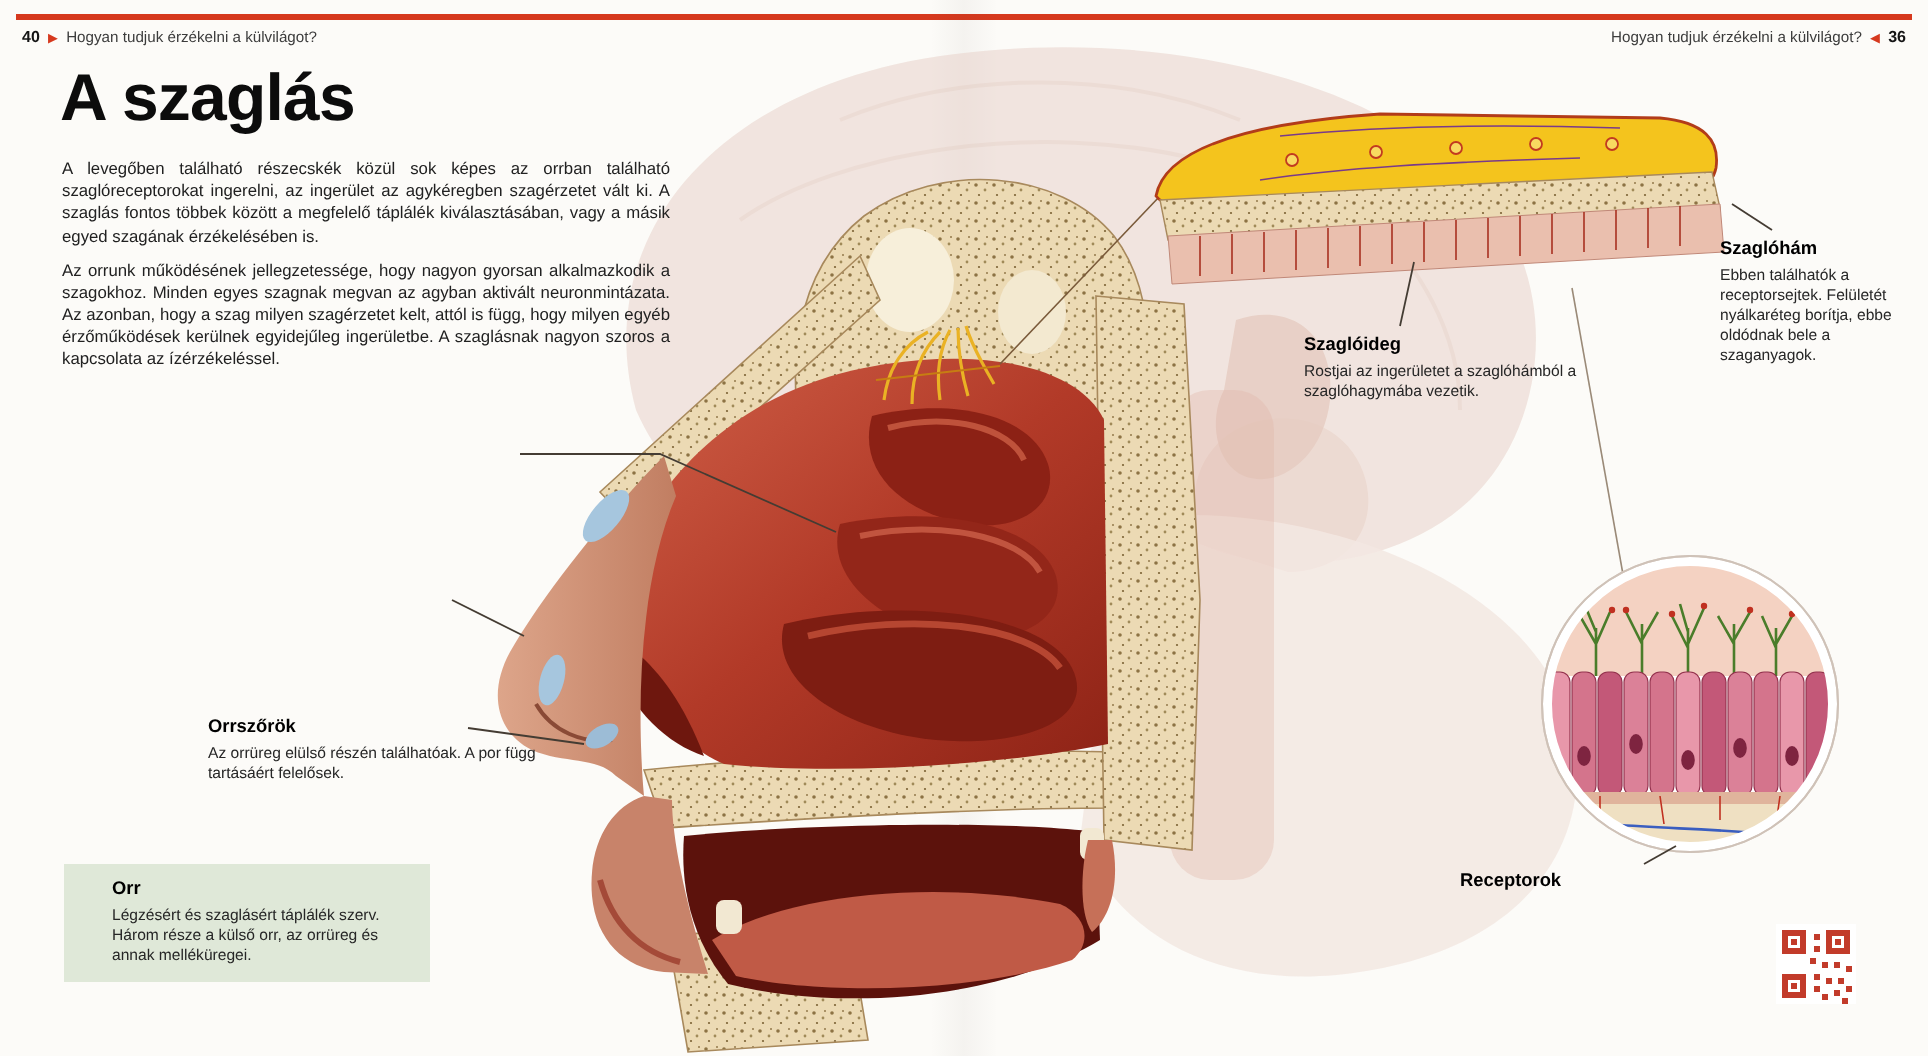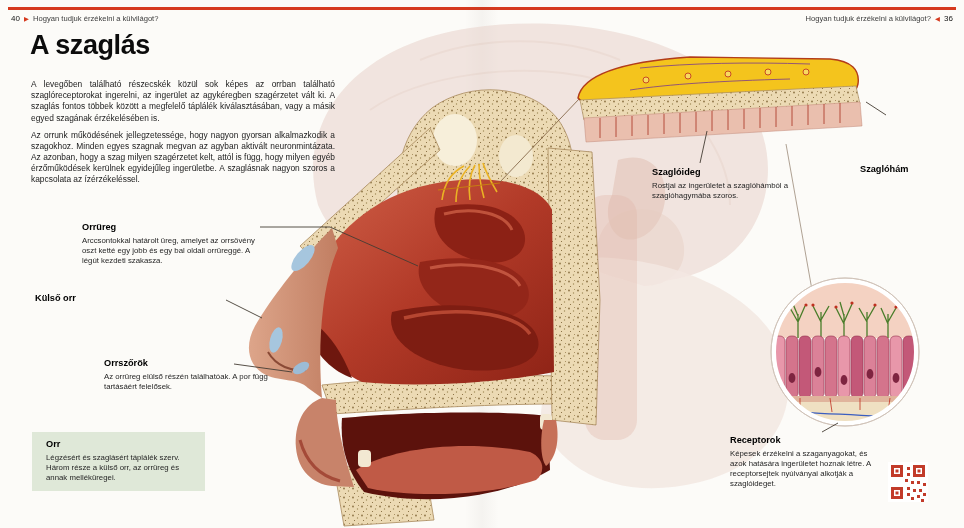--- a/index.html
+++ b/index.html
@@ -5,37 +5,37 @@
   html,body{margin:0;padding:0;background:#9a9a9a;}
   #spread{
     position:relative;width:964px;height:528px;margin:0 auto;
     background:#fcfbf8;overflow:hidden;
     font-family:"Liberation Sans", sans-serif;color:#1e1e1e;
   }
   .topline{position:absolute;left:8px;right:8px;top:7px;height:3px;background:#d6391e;}
   .fold{position:absolute;left:465px;top:0;width:34px;height:528px;
     background:linear-gradient(90deg,rgba(0,0,0,0),rgba(60,40,30,0.04),rgba(0,0,0,0));pointer-events:none;}
   .header{position:absolute;top:14px;font-size:7.6px;color:#3c3c3c;white-space:nowrap;z-index:5;}
-  .header .pg{font-weight:normal;color:#141414;font-size:8px;}
+  .header .pg{font-weight:bold;color:#141414;font-size:8px;}
   .header .arr{color:#d6391e;font-size:6.4px;padding:0 2px;}
   .hl{left:11px;}
   .hr{right:11px;}
-  h1.title{position:absolute;left:30px;top:30px;margin:0;font-size:27px;font-weight:bold;
+  h1.title{position:absolute;left:30px;top:30px;margin:0;font-size:33px;font-weight:bold;
     color:#0c0c0c;letter-spacing:-0.4px;z-index:5;}
   .intro{position:absolute;left:31px;top:79px;width:304px;font-size:8.4px;line-height:1.33;
     text-align:justify;color:#212121;z-index:5;}
   .intro p{margin:0 0 6px 0;}
   .callout{position:absolute;font-size:7.8px;line-height:1.3;color:#262626;z-index:5;}
   .callout h3{margin:0 0 2px 0;font-size:9.2px;font-weight:bold;color:#000;}
   .co-orrureg{left:82px;top:222px;width:176px;}
   .co-kulso-orr{left:35px;top:293px;width:190px;}
   .co-orrszorok{left:104px;top:358px;width:178px;}
-  .co-orr{left:32px;top:432px;width:150px;background:#dfe8d8;padding:7px 9px 8px 14px;}
+  .co-orr{left:32px;top:432px;width:150px;background:#dfe8d8;padding:7px 9px 8px 24px;}
   .co-szagloideg{left:652px;top:167px;width:138px;}
-  .co-szaglohm{left:860px;top:119px;width:98px;margin-top:45px;}
+  .co-szaglohm{left:860px;top:119px;width:98px;}
   .co-receptorok{left:730px;top:435px;width:156px;}
   svg.art{position:absolute;left:0;top:0;z-index:1;}
 </style>
 </head>
 <body>
 
 <div id="spread">
 
   <div class="topline"></div>
 
@@ -258,40 +258,35 @@
     <span class="arr">◀</span>
     <span class="pg">36</span>
   </div>
 
   <h1 class="title">A szaglás</h1>
   <div class="intro">
     <p>A levegőben található részecskék közül sok képes az orrban található szaglóreceptorokat ingerelni, az ingerület az agykéregben szagérzetet vált ki. A szaglás fontos többek között a megfelelő táplálék kiválasztásában, vagy a másik egyed szagának érzékelésében is.</p>
     <p>Az orrunk működésének jellegzetessége, hogy nagyon gyorsan alkalmazkodik a szagokhoz. Minden egyes szagnak megvan az agyban aktivált neuronmintázata. Az azonban, hogy a szag milyen szagérzetet kelt, attól is függ, hogy milyen egyéb érzőműködések kerülnek egyidejűleg ingerületbe. A szaglásnak nagyon szoros a kapcsolata az ízérzékeléssel.</p>
   </div>
 
-  <div class="callout co-orrureg">
-    <h3>Orrüreg</h3>
-    <p style="margin:0">Arccsontokkal határolt üreg, amelyet az orrsövény oszt ketté egy jobb és egy bal oldali orrüreggé. A légút kezdeti szakasza.</p>
-  </div>
   <div class="callout co-kulso-orr">
-    <h3>Külső orr</h3>
   </div>
   <div class="callout co-orrszorok">
     <h3>Orrszőrök</h3>
     <p style="margin:0">Az orrüreg elülső részén találhatóak. A por függ tartásáért felelősek.</p>
   </div>
   <div class="callout co-orr">
     <h3>Orr</h3>
     <p style="margin:0">Légzésért és szaglásért táplálék szerv. Három része a külső orr, az orrüreg és annak melléküregei.</p>
   </div>
   <div class="callout co-szagloideg">
     <h3>Szaglóideg</h3>
-    <p style="margin:0">Rostjai az ingerületet a szaglóhámból a szaglóhagymába szoros.</p>
+    <p style="margin:0">Rostjai az ingerületet a szaglóhámból a szaglóhagymába vezetik.</p>
   </div>
   <div class="callout co-szaglohm">
     <h3>Szaglóhám</h3>
+    <p style="margin:0">Ebben találhatók a receptorsejtek. Felületét nyálkaréteg borítja, ebbe oldódnak bele a szaganyagok.</p>
   </div>
   <div class="callout co-receptorok">
     <h3>Receptorok</h3>
-    <p style="margin:0">Képesek érzékelni a szaganyagokat, és azok hatására ingerületet hoznak létre. A receptorsejtek nyúlványai alkotják a szaglóideget.</p>
   </div>
 
 </div>
 
 </body></html>

